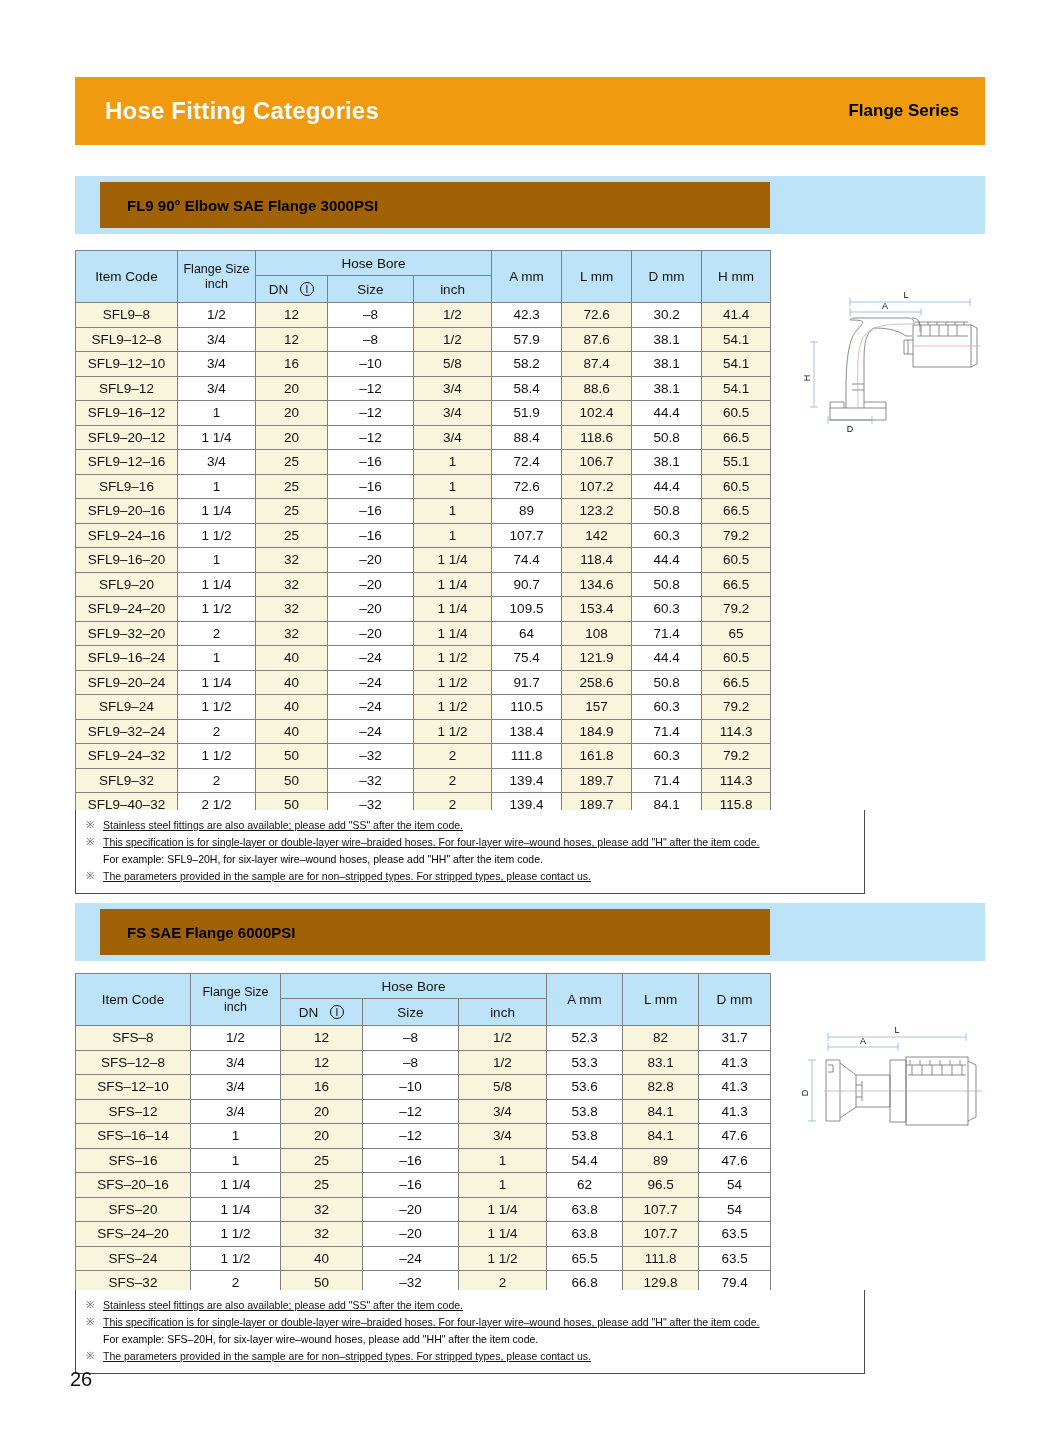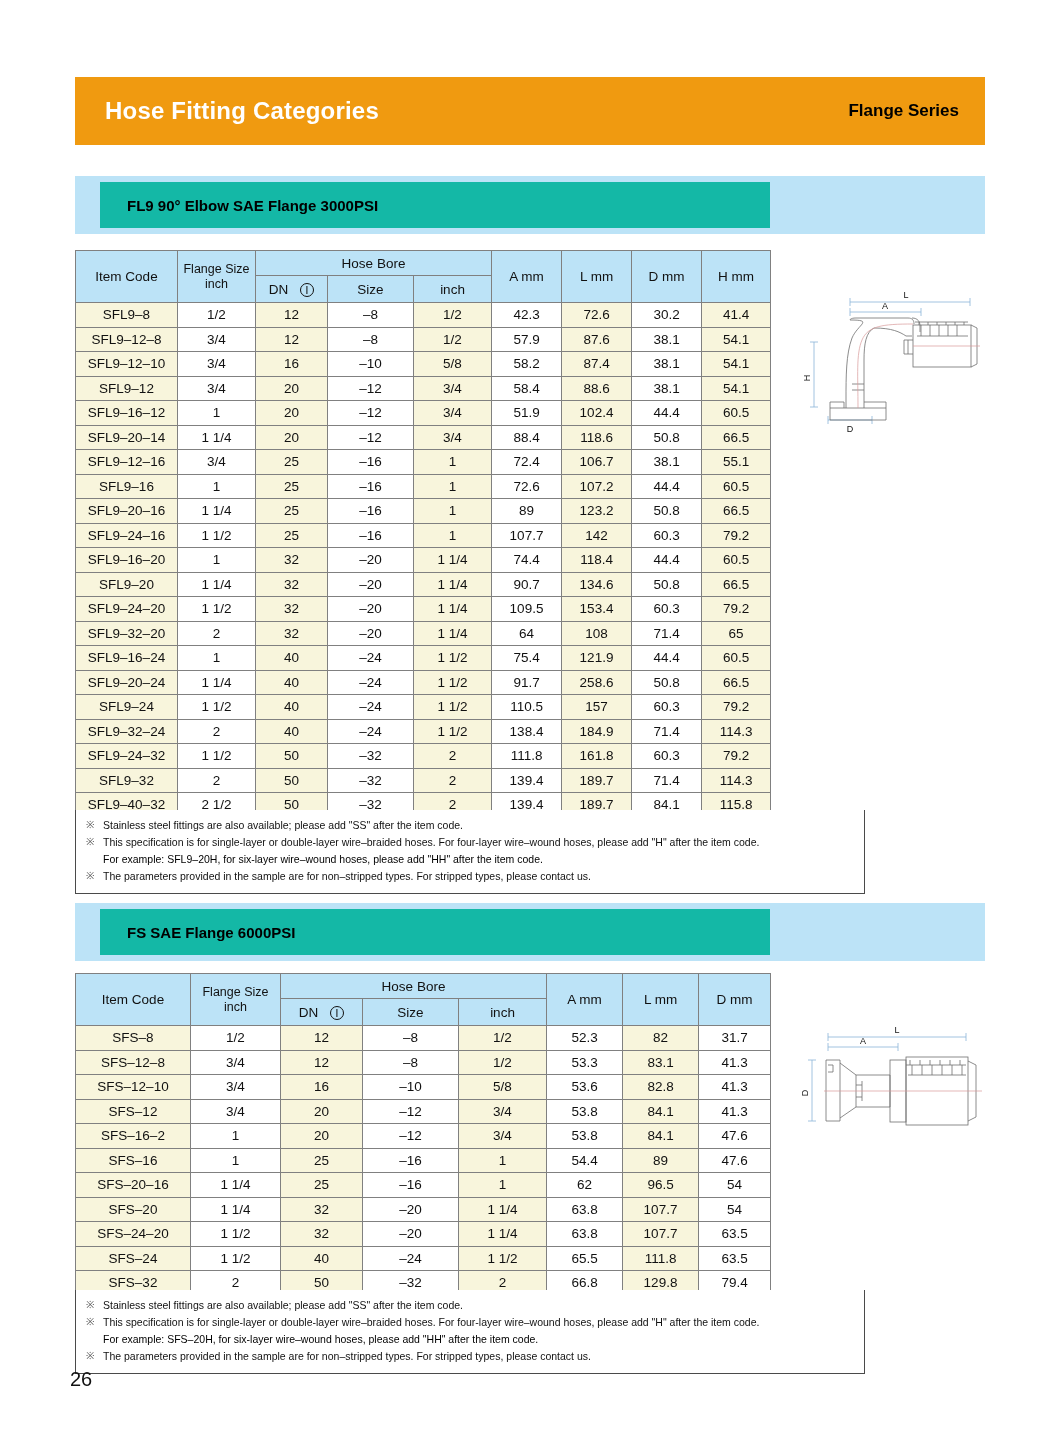--- a/index.html
+++ b/index.html
@@ -29,21 +29,21 @@
     color:#000000; font-size:17px; font-weight:bold; white-space:nowrap;
   }
 
   
   .band{
     position:absolute; left:75px; width:910px; height:58px;
     background:#BCE3F7;
   }
   .band .chip{
     position:absolute; left:25px; top:6px; width:670px; height:46px;
-    background:#14b8a6;
+    background:#a16207;
     display:flex; align-items:center; padding-left:27px;
   }
   .band .chip span{
     font-size:15px; font-weight:bold; color:#000; white-space:nowrap;
   }
 
   
   .spec-table{
     position:absolute;
     border-collapse:collapse;
@@ -61,21 +61,21 @@
     height:24.5px;
     line-height:1.12;
     font-weight:normal;
   }
   .spec-table thead th{
     background:#BCE3F7;
     font-size:13.5px;
   }
   .spec-table thead th.sub{ height:26px; }
   .spec-table thead th.tall{ height:52px; }
-  .dn-cell{ display:inline-flex; align-items:flex-end; gap:12px; justify-content:center; }
+  .dn-cell{ display:inline-flex; align-items:flex-start; gap:12px; justify-content:center; }
   .dn-sym{
     display:inline-block; width:14px; height:14px; border:1.2px solid #111;
     border-radius:50%; position:relative;
   }
   .dn-sym::before{
     content:""; position:absolute; left:50%; top:2px; bottom:2px;
     width:1.2px; background:#111; transform:translateX(-50%);
   }
   .flange-two{ font-size:12.5px; line-height:1.18; display:block; }
 
@@ -91,21 +91,21 @@
     background:#fff;
     padding:7px 10px 8px 10px;
   }
   .note-row{
     display:flex; align-items:flex-start;
     font-size:10.5px; line-height:1.62; color:#111;
   }
   .note-mark{
     width:17px; flex:0 0 17px; text-align:left; color:#555; font-size:10px;
   }
-  .note-text{ flex:1 1 auto; }
+  .note-text{ flex:1 1 auto;text-decoration:underline; }
   .note-cont{ padding-left:17px; font-size:10.5px; line-height:1.62; }
 
   
   .drawing{ position:absolute; }
 
   
   .page-num{
     position:absolute; left:70px; top:1368px;
     font-size:20px; color:#111;
   }
@@ -210,21 +210,21 @@
         <td class="plain">1</td>
         <td class="tint">20</td>
         <td class="plain">–12</td>
         <td class="tint">3/4</td>
         <td class="plain">51.9</td>
         <td class="tint">102.4</td>
         <td class="plain">44.4</td>
         <td class="tint">60.5</td>
       </tr>
       <tr>
-        <td class="tint">SFL9–20–14</td>
+        <td class="tint">SFL9–20–12</td>
         <td class="plain">1 1/4</td>
         <td class="tint">20</td>
         <td class="plain">–12</td>
         <td class="tint">3/4</td>
         <td class="plain">88.4</td>
         <td class="tint">118.6</td>
         <td class="plain">50.8</td>
         <td class="tint">66.5</td>
       </tr>
       <tr>
@@ -536,21 +536,21 @@
         <td class="tint">SFS–12</td>
         <td class="plain">3/4</td>
         <td class="tint">20</td>
         <td class="plain">–12</td>
         <td class="tint">3/4</td>
         <td class="plain">53.8</td>
         <td class="tint">84.1</td>
         <td class="plain">41.3</td>
       </tr>
       <tr>
-        <td class="tint">SFS–16–2</td>
+        <td class="tint">SFS–16–14</td>
         <td class="plain">1</td>
         <td class="tint">20</td>
         <td class="plain">–12</td>
         <td class="tint">3/4</td>
         <td class="plain">53.8</td>
         <td class="tint">84.1</td>
         <td class="plain">47.6</td>
       </tr>
       <tr>
         <td class="tint">SFS–16</td>

